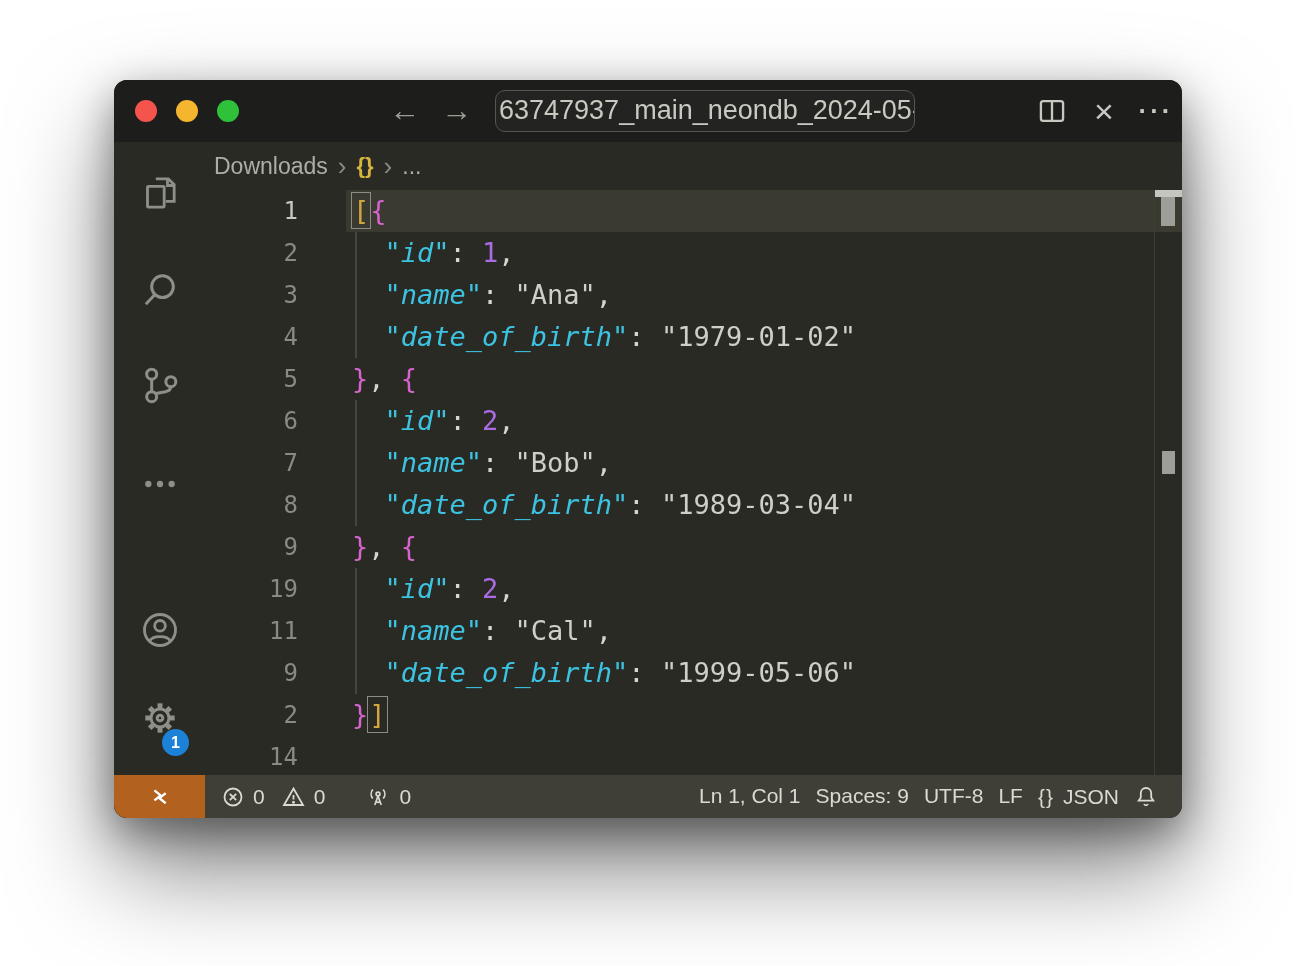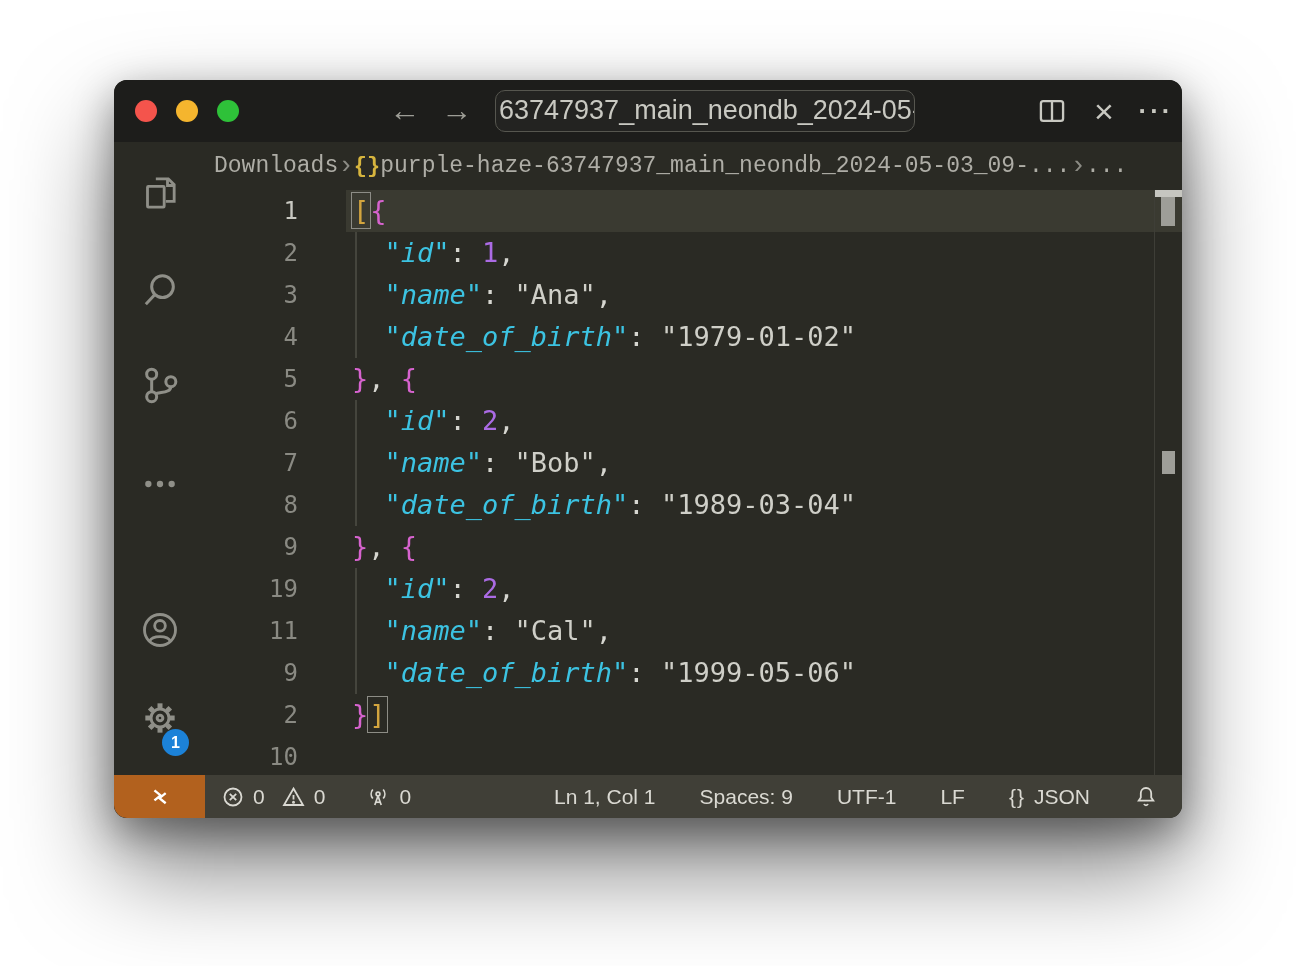--- a/index.html
+++ b/index.html
@@ -42,23 +42,23 @@
   .ab-search   { top:128px; }
   .ab-scm      { top:223px; }
   .ab-more     { top:322px; }
   .ab-account  { top:468px; }
   .ab-gear     { top:556px; }
   .badge { position:absolute; left:22px; top:31px; width:27px; height:27px;
            background:#1c82d8; border-radius:50%; color:#fff; font-size:16px;
            font-weight:bold; text-align:center; line-height:27px; }
 
   .editor-area { position:relative; flex:1; overflow:hidden; }
-  .breadcrumb { height:48px; display:flex; align-items:center; 
+  .breadcrumb { height:48px; display:flex; align-items:center; gap:10px;
                 padding-left:4px; font-size:23px; color:#aeada6; white-space:nowrap;
-                overflow:hidden;font-family:Liberation Mono, monospace; }
+                overflow:hidden; }
   .bc-chevron { color:#8b8b84; font-size:26px; line-height:24px; }
   .bc-braces  { color:#d7b53e; font-size:22px; font-weight:bold; }
 
   .editor { position:relative; height:585px; overflow:hidden;
             font-family:"DejaVu Sans Mono", monospace; }
   .row { position:relative; height:42px; white-space:nowrap; }
   .row.cur::before { content:''; position:absolute; left:136px; right:0; top:0;
                      bottom:0; background:#3a3a31; }
   .ln { position:relative; display:inline-block; width:88px; text-align:right;
         color:#8a8a83; font-size:24px; line-height:42px; vertical-align:top; }
@@ -86,21 +86,21 @@
   .mm-block2 { position:absolute; left:7px; width:13px; top:261px; height:23px; background:#9e9e98; }
 
   
   .statusbar { position:relative; height:43px; background:#403f37; display:flex;
                align-items:center; color:#dad9d2; font-size:21px; }
   .sb-remote { width:91px; height:43px; background:#b2611e; border-radius:0 0 0 13px;
                display:flex; align-items:center; justify-content:center; color:#fff; }
   .sb-group { display:flex; align-items:center; gap:8px; margin-left:16px; }
   .sb-group.ports { margin-left:40px; }
   .sb-icon svg { display:block; }
-  .sb-right { margin-left:auto; display:flex; align-items:center; gap:44px;
+  .sb-right { margin-left:auto; display:flex; gap:15px;
               padding-right:24px; }
   .sb-lang { display:flex; align-items:center; gap:9px; }
   .sb-braces { font-size:21px; letter-spacing:1px; }
 </style>
 </head>
 <body>
 
 <div class="window">
 
   <div class="titlebar">
@@ -180,41 +180,40 @@
         </svg>
         <div class="badge">1</div>
       </div>
     </div>
 
     <div class="editor-area">
       <div class="breadcrumb">
         <span>Downloads</span>
         <span class="bc-chevron">›</span>
         <span class="bc-braces">{}</span>
-        <span>purple-haze-63747937_main_neondb_2024-05-03_09-...</span>
         <span class="bc-chevron">›</span>
         <span>...</span>
       </div>
 
       <div class="editor">
         <div>
             <div class="row cur"><span class="ln cur-ln">1</span><span class="code"><span class="tk tk-bracket match">[</span><span class="tk tk-brace">{</span></span></div>
             <div class="row"><span class="ln">2</span><span class="code"><span class="tk tk-punct">  </span><span class="tk tk-key">"id"</span><span class="tk tk-punct">: </span><span class="tk tk-number">1</span><span class="tk tk-punct">,</span></span></div>
             <div class="row"><span class="ln">3</span><span class="code"><span class="tk tk-punct">  </span><span class="tk tk-key">"name"</span><span class="tk tk-punct">: </span><span class="tk tk-string">"Ana"</span><span class="tk tk-punct">,</span></span></div>
             <div class="row"><span class="ln">4</span><span class="code"><span class="tk tk-punct">  </span><span class="tk tk-key">"date_of_birth"</span><span class="tk tk-punct">: </span><span class="tk tk-string">"1979-01-02"</span></span></div>
             <div class="row"><span class="ln">5</span><span class="code"><span class="tk tk-brace">}</span><span class="tk tk-punct">, </span><span class="tk tk-brace">{</span></span></div>
             <div class="row"><span class="ln">6</span><span class="code"><span class="tk tk-punct">  </span><span class="tk tk-key">"id"</span><span class="tk tk-punct">: </span><span class="tk tk-number">2</span><span class="tk tk-punct">,</span></span></div>
             <div class="row"><span class="ln">7</span><span class="code"><span class="tk tk-punct">  </span><span class="tk tk-key">"name"</span><span class="tk tk-punct">: </span><span class="tk tk-string">"Bob"</span><span class="tk tk-punct">,</span></span></div>
             <div class="row"><span class="ln">8</span><span class="code"><span class="tk tk-punct">  </span><span class="tk tk-key">"date_of_birth"</span><span class="tk tk-punct">: </span><span class="tk tk-string">"1989-03-04"</span></span></div>
             <div class="row"><span class="ln">9</span><span class="code"><span class="tk tk-brace">}</span><span class="tk tk-punct">, </span><span class="tk tk-brace">{</span></span></div>
             <div class="row"><span class="ln">19</span><span class="code"><span class="tk tk-punct">  </span><span class="tk tk-key">"id"</span><span class="tk tk-punct">: </span><span class="tk tk-number">2</span><span class="tk tk-punct">,</span></span></div>
             <div class="row"><span class="ln">11</span><span class="code"><span class="tk tk-punct">  </span><span class="tk tk-key">"name"</span><span class="tk tk-punct">: </span><span class="tk tk-string">"Cal"</span><span class="tk tk-punct">,</span></span></div>
             <div class="row"><span class="ln">9</span><span class="code"><span class="tk tk-punct">  </span><span class="tk tk-key">"date_of_birth"</span><span class="tk tk-punct">: </span><span class="tk tk-string">"1999-05-06"</span></span></div>
             <div class="row"><span class="ln">2</span><span class="code"><span class="tk tk-brace">}</span><span class="tk tk-bracket match">]</span></span></div>
-            <div class="row"><span class="ln">10</span><span class="code"></span></div>
+            <div class="row"><span class="ln">14</span><span class="code"></span></div>
           </div>
         <div class="indent-guide ig1"></div>
         <div class="indent-guide ig2"></div>
         <div class="indent-guide ig3"></div>
         <div class="minimap-col">
           <div class="mm-strip"></div>
           <div class="mm-block1"></div>
           <div class="mm-block2"></div>
         </div>
       </div>
@@ -257,21 +256,21 @@
           <path d="M12 11 l-3.2 9"></path>
             <path d="M12 11 l3.2 9"></path>
             <path d="M9.8 17.2 h4.4"></path>
         </svg>
       </span>
       <span>0</span>
     </div>
     <div class="sb-right">
       <span>Ln 1, Col 1</span>
       <span>Spaces: 9</span>
-      <span>UTF-1</span>
+      <span>UTF-8</span>
       <span>LF</span>
       <span class="sb-lang">
         <span class="sb-braces">{}</span>
         <span>JSON</span>
       </span>
       <span class="sb-icon">
         <svg width="24" height="25" viewBox="0 0 24 24" fill="none" stroke="#dad9d2" stroke-width="1.8">
           <path d="M12 3.5 c-3.2 0 -5.2 2.3 -5.2 5.3 v4.2 l-2.1 3.2 h14.6 l-2.1 -3.2 v-4.2 c0 -3 -2 -5.3 -5.2 -5.3 z"></path>
           <path d="M10 19.5 a2.2 2.2 0 0 0 4 0"></path>
         </svg>

